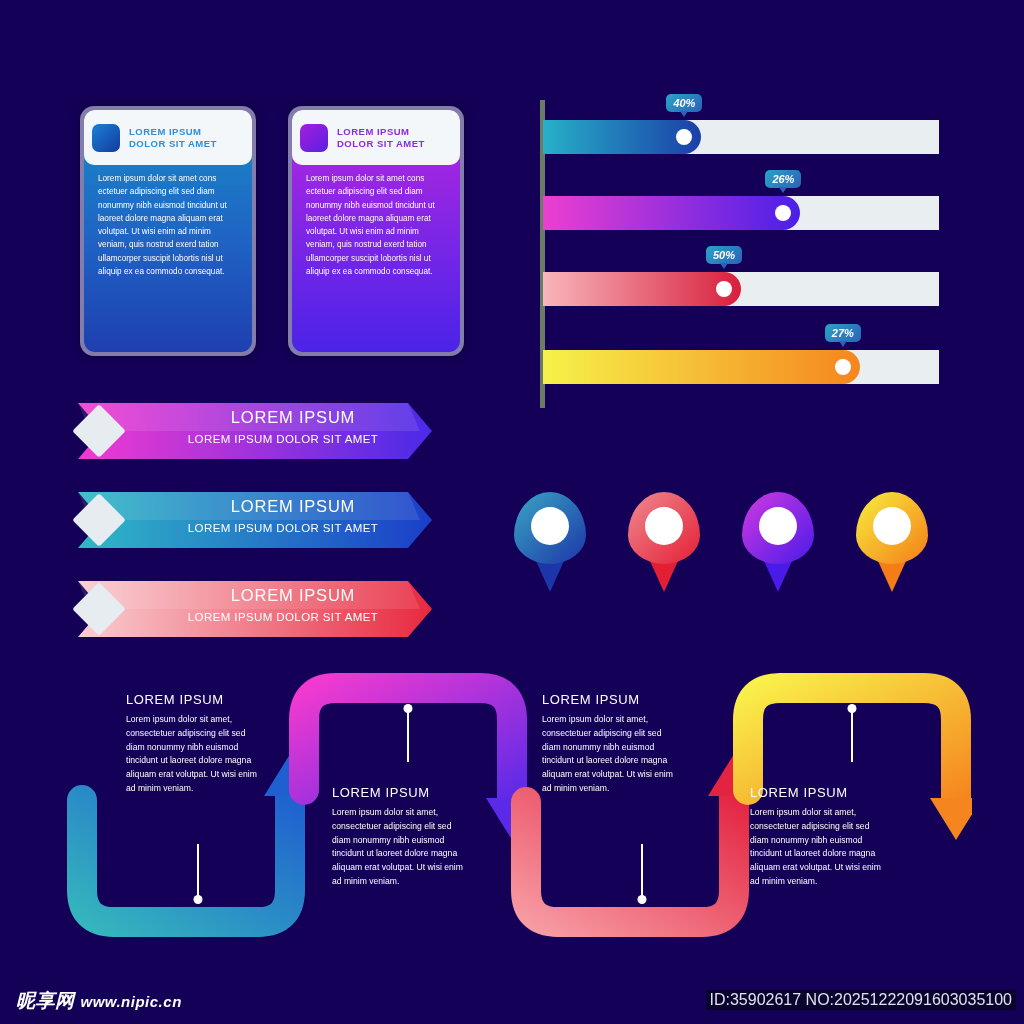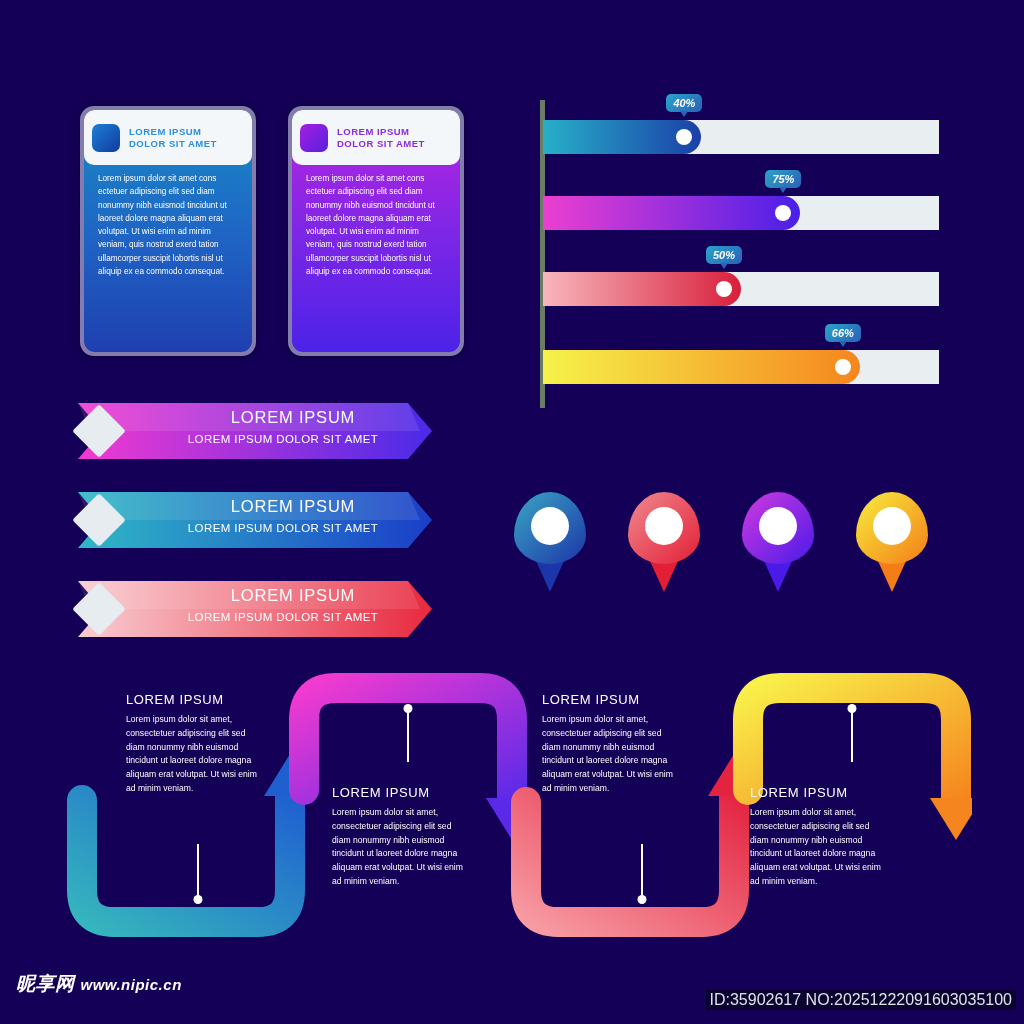--- a/index.html
+++ b/index.html
@@ -124,21 +124,21 @@
   }
   .flow-block p{margin:0;color:#fff;font-size:8.6px;line-height:1.6;}
   .marker{position:absolute;}
   .marker .stem{position:absolute;left:50%;top:0;width:2px;height:100%;background:#fff;transform:translateX(-50%);}
   .marker .dot{position:absolute;left:50%;width:9px;height:9px;border-radius:50%;background:#fff;transform:translateX(-50%);}
   .marker.down .dot{bottom:-2px;}
   .marker.up .dot{top:-2px;}
 
   
   .footer-logo{
-    position:absolute;left:16px;bottom:27px;
+    position:absolute;left:16px;bottom:10px;
     color:#fff;font-size:19px;font-weight:bold;font-style:italic;
     letter-spacing:.5px;white-space:nowrap;
   }
   .footer-logo .cn{font-size:15px;margin-left:6px;}
   .footer-id{
     position:absolute;right:8px;bottom:14px;
     color:#dfe2ea;font-size:16px;
     background:rgba(8,2,40,.85);padding:1px 4px;
     white-space:nowrap;
   }
@@ -186,35 +186,35 @@
       <div class="fill" id="fill-0" style="width: 158.4px; background: linear-gradient(90deg, rgb(39, 176, 200), rgb(27, 63, 168));"></div>
       <div class="knob" id="knob-0" style="left: 141.4px;"></div>
     </div>
     <div class="tag" id="tag-0" style="left: 144.4px; top: -6px;">40%</div>
 
     <div class="bar-row" style="top:96px;">
       <div class="track" style="background: rgb(233, 238, 241);"></div>
       <div class="fill" id="fill-1" style="width: 257.4px; background: linear-gradient(90deg, rgb(236, 63, 208), rgb(74, 31, 232));"></div>
       <div class="knob" id="knob-1" style="left: 240.4px;"></div>
     </div>
-    <div class="tag" id="tag-1" style="left: 243.4px; top: 70px;">75%</div>
+    <div class="tag" id="tag-1" style="left: 243.4px; top: 70px;">26%</div>
 
     <div class="bar-row" style="top:172px;">
       <div class="track" style="background: rgb(233, 238, 241);"></div>
       <div class="fill" id="fill-2" style="width: 198px; background: linear-gradient(90deg, rgb(248, 182, 188), rgb(216, 31, 60));"></div>
       <div class="knob" id="knob-2" style="left: 181px;"></div>
     </div>
     <div class="tag" id="tag-2" style="left: 184px; top: 146px;">50%</div>
 
     <div class="bar-row" style="top:250px;">
       <div class="track" style="background: rgb(233, 238, 241);"></div>
       <div class="fill" id="fill-3" style="width: 316.8px; background: linear-gradient(90deg, rgb(246, 242, 74), rgb(245, 134, 31));"></div>
       <div class="knob" id="knob-3" style="left: 299.8px;"></div>
     </div>
-    <div class="tag" id="tag-3" style="left: 302.8px; top: 224px;">66%</div>
+    <div class="tag" id="tag-3" style="left: 302.8px; top: 224px;">27%</div>
   </div>
 
   <div class="banner" id="banner-0" style="left:78px;top:403px;">
     <div class="banner-shape" style="background: linear-gradient(90deg, rgb(242, 58, 208), rgb(74, 42, 232));"></div>
     <div class="banner-sheen"></div>
     <div class="diamond"></div>
     <div class="banner-t1">LOREM IPSUM</div>
     <div class="banner-t2">LOREM IPSUM DOLOR SIT AMET</div>
   </div>
 

